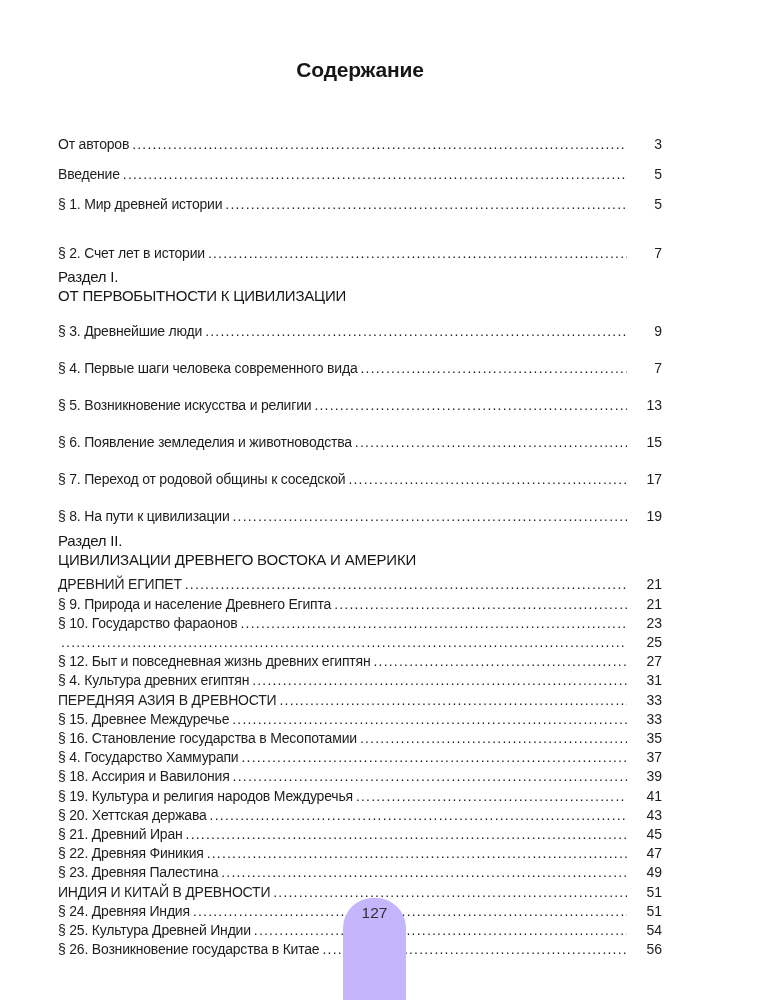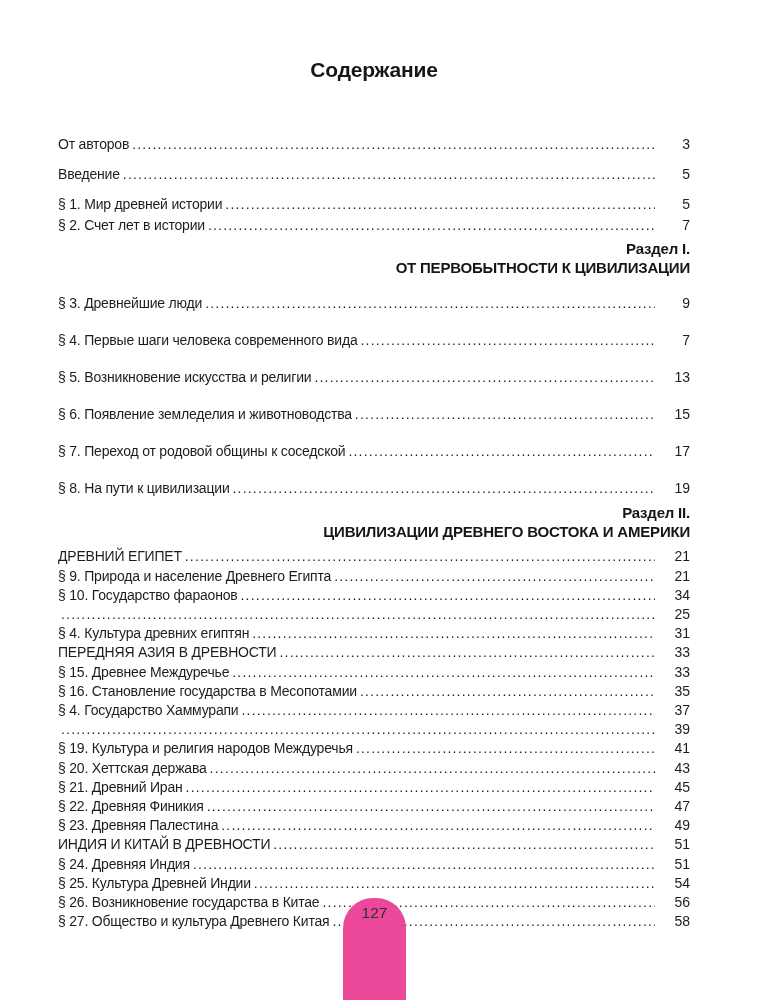--- a/index.html
+++ b/index.html
@@ -4,41 +4,41 @@
 <style>
   html, body { margin: 0; padding: 0; }
   body {
     width: 767px; height: 1000px;
     background: #ffffff;
     font-family: "Liberation Sans", "DejaVu Sans", sans-serif;
     color: #1d1d1d;
     position: relative;
     overflow: hidden;
   }
-  .page-inner { padding: 0 77px 0 58px; }
+  .page-inner { padding: 0 105px 0 58px; }
   .title {
     font-size: 21px;
     font-weight: bold;
     text-align: center;
     margin: 57px 0 0 0;
     line-height: 25px;
     color: #161616;
     letter-spacing: -0.2px;
   }
   .toc {
     margin-top: 52px;
     font-size: 14px;
   }
   .row {
     display: flex;
     align-items: baseline;
     white-space: nowrap;
     line-height: 20.6px;
   }
-  .row.front { line-height: 20.6px; }
+  .row.front { line-height: 20.6px; margin-top: 28px; }
   .row.sec0  { line-height: 21px; margin-top: 16px; }
   .row.sec1  { line-height: 19.2px; }
   
   #toc-root > .row:nth-child(2),
   #toc-root > .row:nth-child(3) { margin-top: 9.5px; }
   .label {
     flex: 0 0 auto;
     letter-spacing: -0.2px;
   }
   .leader {
@@ -51,37 +51,37 @@
     content: "....................................................................................................................................................................................";
     letter-spacing: 1.2px;
   }
   .pagenum {
     flex: 0 0 auto;
     width: 33px;
     text-align: right;
     letter-spacing: 0;
   }
   .section-heading {
-    text-align: right;
-    font-weight: bold;
+    text-align: left;
+    font-weight: normal;
     margin: 4px 0 6px 0;
     color: #161616;
   }
   .h-line {
     font-size: 15px;
     line-height: 19px;
     letter-spacing: -0.2px;
   }
   .bottom-tab {
     position: absolute;
     left: 343px;
     top: 898px;
     width: 63px;
     height: 102px;
-    background: #ec4899;
+    background: #c4b5fd;
     border-radius: 30px 30px 0 0;
     text-align: center;
   }
   .bottom-tab .tab-num {
     display: inline-block;
     margin-top: 6px;
     font-size: 15.5px;
     color: #2f2f2f;
     letter-spacing: 0;
   }
@@ -156,27 +156,32 @@
         <span class="pagenum">21</span>
       </div>
       <div class="row sec1">
         <span class="label">§ 9. Природа и население Древнего Египта</span>
         <span class="leader"></span>
         <span class="pagenum">21</span>
       </div>
       <div class="row sec1">
         <span class="label">§ 10. Государство фараонов</span>
         <span class="leader"></span>
-        <span class="pagenum">34</span>
+        <span class="pagenum">23</span>
       </div>
       <div class="row sec1">
         <span class="leader"></span>
         <span class="pagenum">25</span>
       </div>
       <div class="row sec1">
+        <span class="label">§ 12. Быт и повседневная жизнь древних египтян</span>
+        <span class="leader"></span>
+        <span class="pagenum">27</span>
+      </div>
+      <div class="row sec1">
         <span class="label">§ 4. Культура древних египтян</span>
         <span class="leader"></span>
         <span class="pagenum">31</span>
       </div>
       <div class="row sec1">
         <span class="label">ПЕРЕДНЯЯ АЗИЯ В ДРЕВНОСТИ</span>
         <span class="leader"></span>
         <span class="pagenum">33</span>
       </div>
       <div class="row sec1">
@@ -188,20 +193,21 @@
         <span class="label">§ 16. Становление государства в Месопотамии</span>
         <span class="leader"></span>
         <span class="pagenum">35</span>
       </div>
       <div class="row sec1">
         <span class="label">§ 4. Государство Хаммурапи</span>
         <span class="leader"></span>
         <span class="pagenum">37</span>
       </div>
       <div class="row sec1">
+        <span class="label">§ 18. Ассирия и Вавилония</span>
         <span class="leader"></span>
         <span class="pagenum">39</span>
       </div>
       <div class="row sec1">
         <span class="label">§ 19. Культура и религия народов Междуречья</span>
         <span class="leader"></span>
         <span class="pagenum">41</span>
       </div>
       <div class="row sec1">
         <span class="label">§ 20. Хеттская держава</span>
@@ -235,24 +241,19 @@
       </div>
       <div class="row sec1">
         <span class="label">§ 25. Культура Древней Индии</span>
         <span class="leader"></span>
         <span class="pagenum">54</span>
       </div>
       <div class="row sec1">
         <span class="label">§ 26. Возникновение государства в Китае</span>
         <span class="leader"></span>
         <span class="pagenum">56</span>
-      </div>
-      <div class="row sec1">
-        <span class="label">§ 27. Общество и культура Древнего Китая</span>
-        <span class="leader"></span>
-        <span class="pagenum">58</span>
       </div>
     </div>
 </div>
 
 <div class="bottom-tab">
   <span class="tab-num">127</span>
 </div>
 
 </body></html>

